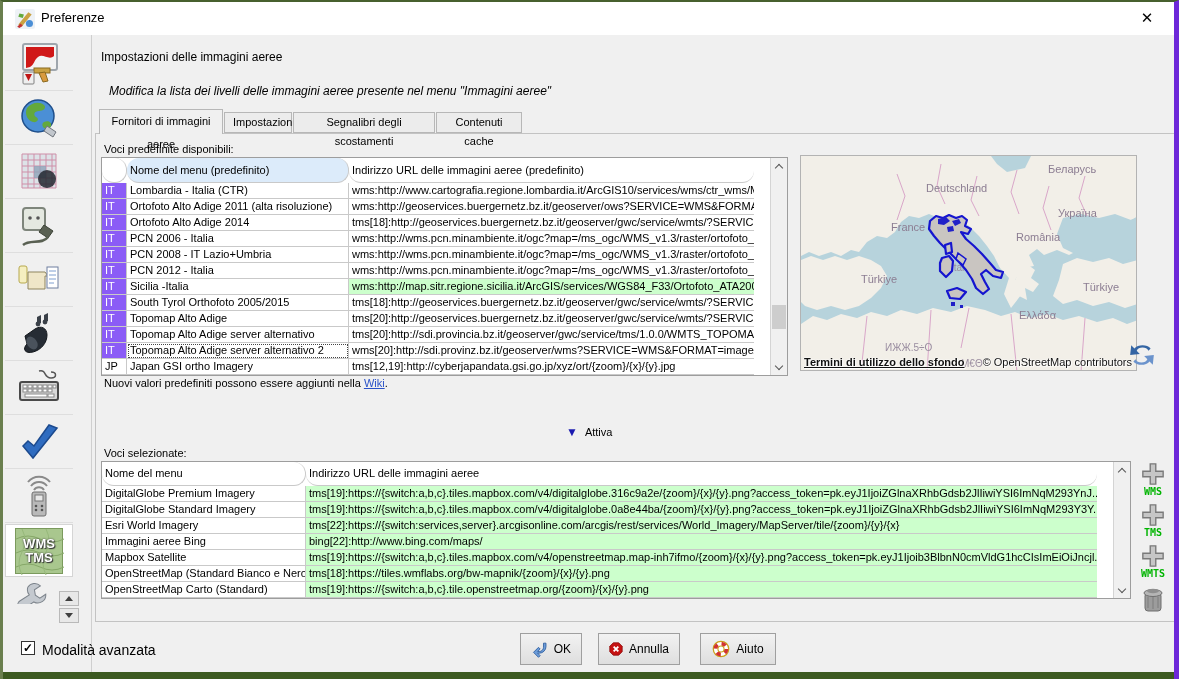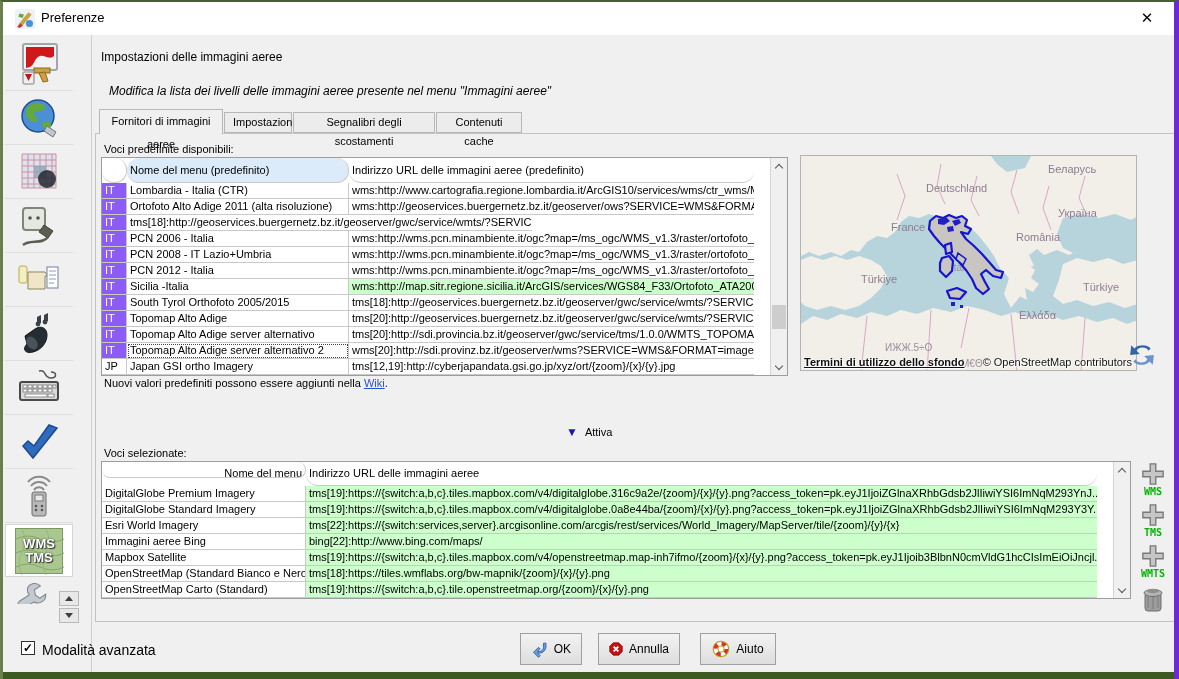--- a/index.html
+++ b/index.html
@@ -235,20 +235,21 @@
           <div class="tc w-name">Lombardia - Italia (CTR)</div>
           <div class="tc w-url">wms:http://www.cartografia.regione.lombardia.it/ArcGIS10/services/wms/ctr_wms/M...</div>
         </div>
       <div class="trow">
           <div class="tc w-code code-it">IT</div>
           <div class="tc w-name">Ortofoto Alto Adige 2011 (alta risoluzione)</div>
           <div class="tc w-url">wms:http://geoservices.buergernetz.bz.it/geoserver/ows?SERVICE=WMS&amp;FORMAT=i...</div>
         </div>
       <div class="trow">
           <div class="tc w-code code-it">IT</div>
+          <div class="tc w-name">Ortofoto Alto Adige 2014</div>
           <div class="tc w-url">tms[18]:http://geoservices.buergernetz.bz.it/geoserver/gwc/service/wmts/?SERVICE...</div>
         </div>
       <div class="trow">
           <div class="tc w-code code-it">IT</div>
           <div class="tc w-name">PCN 2006 - Italia</div>
           <div class="tc w-url">wms:http://wms.pcn.minambiente.it/ogc?map=/ms_ogc/WMS_v1.3/raster/ortofoto_c...</div>
         </div>
       <div class="trow">
           <div class="tc w-code code-it">IT</div>
           <div class="tc w-name">PCN 2008 - IT Lazio+Umbria</div>
@@ -366,21 +367,21 @@
 
     <div class="activate">
       <span class="tri">▼</span>
       <span>Attiva</span>
     </div>
 
     <div class="panel-label" style="left:8px;top:313px;">Voci selezionate:</div>
 
     <div class="tbl t2" style="left:5px;top:327px;width:1030px;height:138px;">
       <div class="trow">
-        <div class="tc th w-name" style="height:16px;line-height:23px;text-align:right;">Nome del menu</div>
+        <div class="tc th w-name" style="height:24px;line-height:23px;">Nome del menu</div>
         <div class="tc th w-url" style="height:24px;line-height:23px;">Indirizzo URL delle immagini aeree</div>
       </div>
       <div class="trow">
           <div class="tc w-name">DigitalGlobe Premium Imagery</div>
           <div class="tc w-url cell-green">tms[19]:https://{switch:a,b,c}.tiles.mapbox.com/v4/digitalglobe.316c9a2e/{zoom}/{x}/{y}.png?access_token=pk.eyJ1IjoiZGlnaXRhbGdsb2JlIiwiYSI6ImNqM293YnJ...</div>
         </div>
       <div class="trow">
           <div class="tc w-name">DigitalGlobe Standard Imagery</div>
           <div class="tc w-url cell-green">tms[19]:https://{switch:a,b,c}.tiles.mapbox.com/v4/digitalglobe.0a8e44ba/{zoom}/{x}/{y}.png?access_token=pk.eyJ1IjoiZGlnaXRhbGdsb2JlIiwiYSI6ImNqM293Y3Y...</div>
         </div>

